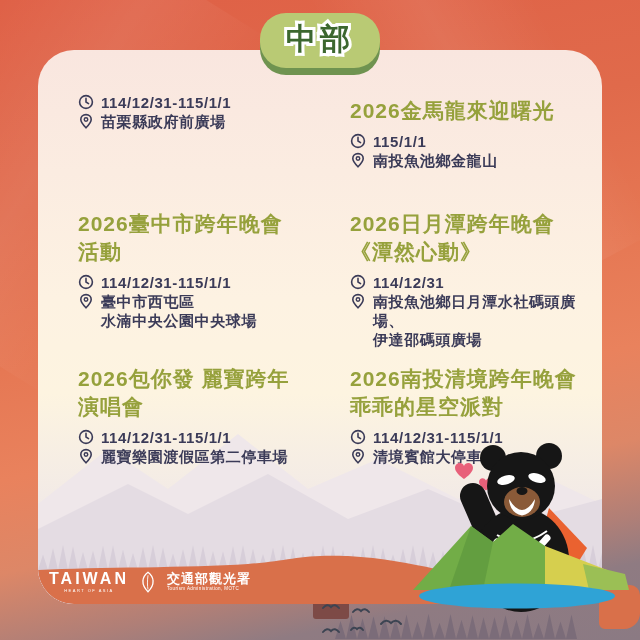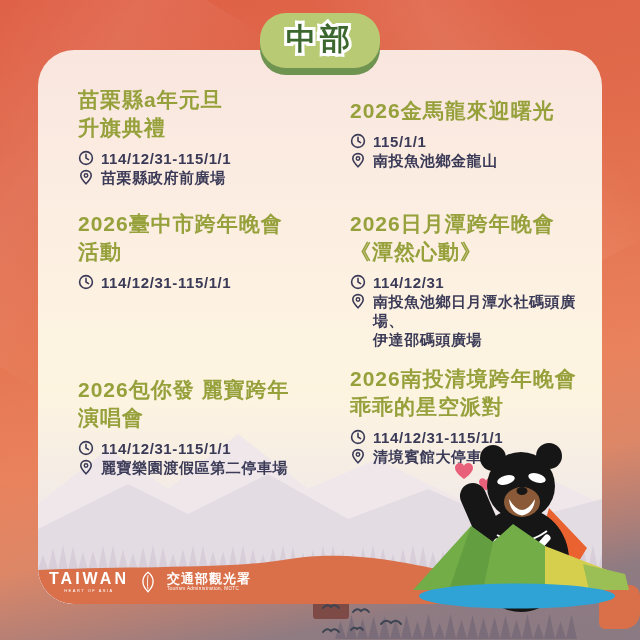--- a/index.html
+++ b/index.html
@@ -33,21 +33,21 @@
   .pill-text-wrap{position:relative;display:inline-block;}
   .pill-text-outline{position:absolute;left:0;top:0;font-size:30px;font-weight:700;letter-spacing:4px;
     -webkit-text-stroke:6px #ffffff;color:#fff;}
   .pill-text-fill{position:relative;font-size:30px;font-weight:700;letter-spacing:4px;color:#3c672f;}
 
   
   #events-layer{position:absolute;left:0;top:0;width:640px;height:640px;z-index:5;pointer-events:none;}
   .event{position:absolute;width:255px;}
   .pos-e1{left:78px;top:86px}.pos-e2{left:350px;top:97px}
   .pos-e3{left:78px;top:210px}.pos-e4{left:350px;top:210px}
-  .pos-e5{left:78px;top:376px}.pos-e6{left:350px;top:365px}
+  .pos-e5{left:78px;top:365px}.pos-e6{left:350px;top:365px}
   .event-title{font-size:21px;line-height:28px;font-weight:700;color:#96a13c;letter-spacing:1px;}
   .event-rows{margin-top:7px;display:flex;flex-direction:column;}
   .detail-row{display:flex;gap:7px;align-items:flex-start;}
   .detail-icon{width:16px;height:16px;flex:none;margin-top:1px;color:#3b3b58;}
   .detail-text{font-size:15px;font-weight:700;color:#3b3b58;line-height:19px;letter-spacing:.6px;}
 
   
   #mascot{position:absolute;left:393px;top:420px;z-index:6;}
 </style>
 </head>
@@ -98,24 +98,20 @@
 
   <div id="pill">
     <span class="pill-text-wrap">
       <span class="pill-text-outline">中部</span>
       <span class="pill-text-fill">中部</span>
     </span>
   </div>
 
   <div id="events-layer">
       <div class="event pos-e1">
-      <div class="event-title">
-          <div>苗栗縣a年元旦</div>
-          <div>升旗典禮</div>
-        </div>
       <div class="event-rows">
         <div class="detail-row">
           <svg class="detail-icon" viewBox="0 0 20 20">
             <circle cx="10" cy="10" r="8" fill="none" stroke="currentColor" stroke-width="2"></circle>
             <path d="M10 5.5V10l3.2 2" stroke="currentColor" stroke-width="2" fill="none" stroke-linecap="round"></path>
           </svg>
           <div class="detail-text">114/12/31-115/1/1</div>
         </div>
         <div class="detail-row">
           <svg class="detail-icon" viewBox="0 0 20 20">
@@ -156,20 +152,30 @@
           <div>2026臺中市跨年晚會</div>
           <div>活動</div>
         </div>
       <div class="event-rows">
         <div class="detail-row">
           <svg class="detail-icon" viewBox="0 0 20 20">
             <circle cx="10" cy="10" r="8" fill="none" stroke="currentColor" stroke-width="2"></circle>
             <path d="M10 5.5V10l3.2 2" stroke="currentColor" stroke-width="2" fill="none" stroke-linecap="round"></path>
           </svg>
           <div class="detail-text">114/12/31-115/1/1</div>
+        </div>
+        <div class="detail-row">
+          <svg class="detail-icon" viewBox="0 0 20 20">
+            <path d="M10 2 C6 2 3.5 5 3.5 8.2 C3.5 12 10 18.5 10 18.5 C10 18.5 16.5 12 16.5 8.2 C16.5 5 14 2 10 2 Z" fill="none" stroke="currentColor" stroke-width="2"></path>
+            <circle cx="10" cy="8.2" r="2.2" fill="none" stroke="currentColor" stroke-width="1.8"></circle>
+          </svg>
+          <div class="detail-text">
+              <div>臺中市西屯區</div>
+              <div>水湳中央公園中央球場</div>
+            </div>
         </div>
       </div>
     </div>
       <div class="event pos-e4">
       <div class="event-title">
           <div>2026日月潭跨年晚會</div>
           <div>《潭然心動》</div>
         </div>
       <div class="event-rows">
         <div class="detail-row">

